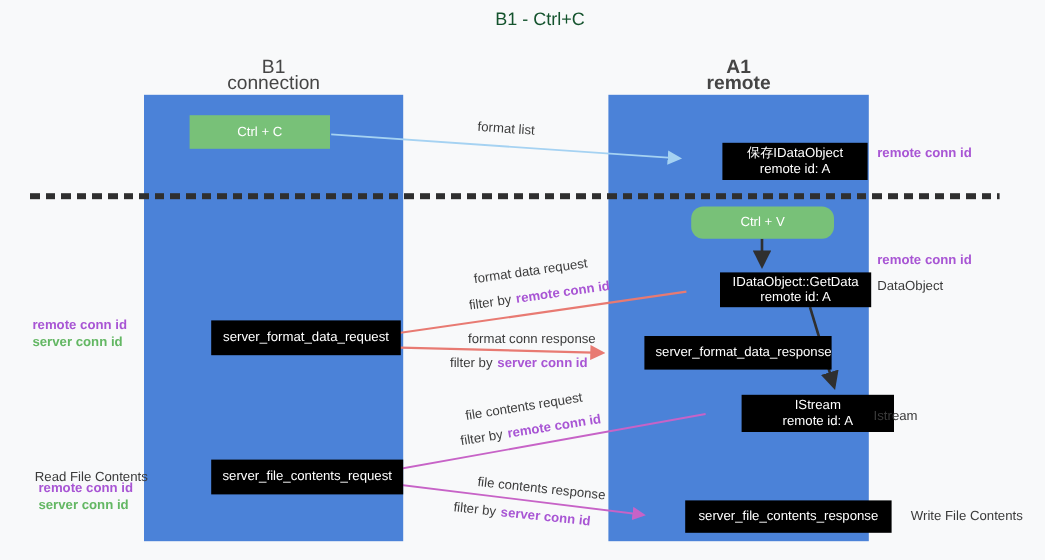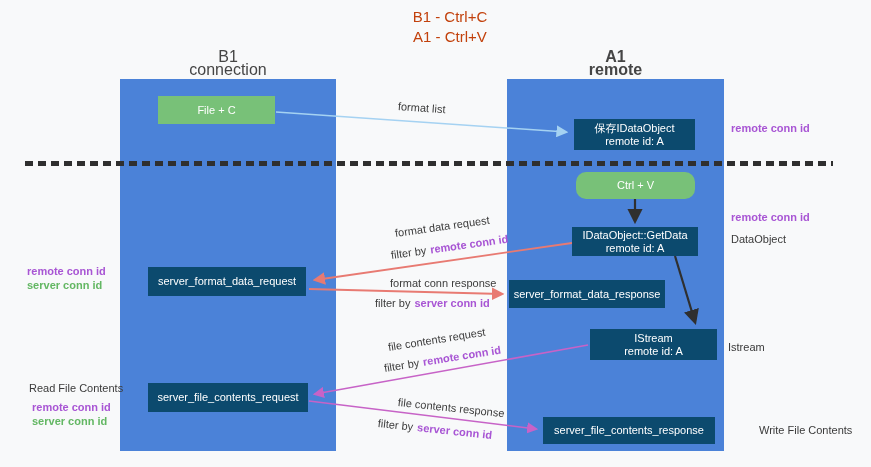--- a/index.html
+++ b/index.html
@@ -8,61 +8,60 @@
     background:#f8f9fa;
   }
   .canvas{
     position:relative;
     width:871px;height:467px;
     background:#f8f9fa;
     overflow:hidden;
   }
   .title{
     position:absolute;left:350px;top:7px;width:200px;
-    text-align:center;font-size:15px;line-height:20px;color:#c2410c;
+    text-align:center;font-size:15px;line-height:20px;color:#14532d;
   }
   .lane-header{
     position:absolute;top:50px;text-align:center;
     font-size:16px;line-height:13px;color:#454545;
   }
   .lane{
     position:absolute;top:79px;height:372px;
     background:#4b82d8;
   }
   .dash-divider{
     position:absolute;left:25px;top:161px;width:808px;height:5px;
     background:repeating-linear-gradient(to right,#2f2f2f 0 8px,transparent 8px 13px);
   }
   .node{
     position:absolute;
     display:flex;flex-direction:column;align-items:center;justify-content:center;
     color:#fff;font-size:11px;line-height:13px;text-align:center;
     white-space:nowrap;
   }
-  .node.orange{background:#0c4a6e;}
+  .node.orange{background:#000000;margin-left:28px;}
   .node.green{background:#78c178;}
   .arrows{position:absolute;left:0;top:0;width:871px;height:467px;pointer-events:none;}
   .arrow-label{
     position:absolute;font-size:11px;color:#3c3c3c;white-space:nowrap;
     transform-origin:left center;
   }
   .filter-key{color:#a855d4;font-weight:bold;margin-left:4px;}
   .side-label{position:absolute;font-size:11px;color:#3a3a3a;white-space:nowrap;}
   .purple{color:#a855d4;font-weight:bold;}
   .greentxt{color:#63b763;font-weight:bold;}
   .stack{line-height:14px;}
 </style>
 </head>
 <body>
 
 <div class="canvas">
 
   <div class="title">
     <div>B1 - Ctrl+C</div>
-    <div>A1 - Ctrl+V</div>
   </div>
 
   <div class="lane-header" style="left:120px;width:216px;">
     <div>B1</div>
     <div>connection</div>
   </div>
   <div class="lane-header" style="left:507px;width:217px;font-weight:bold;">
     <div>A1</div>
     <div>remote</div>
   </div>
@@ -90,42 +89,42 @@
     <path d="M276,112 L566,132" stroke="#a5d2f2" stroke-width="1.5" fill="none" marker-end="url(#m-blue)"></path>
     <path d="M635,199 L635,221" stroke="#2f2f2f" stroke-width="2.2" fill="none" marker-end="url(#m-black)"></path>
     <path d="M675,256 L695,322" stroke="#2f2f2f" stroke-width="2.2" fill="none" marker-end="url(#m-black)"></path>
     <path d="M572,243 L315,280" stroke="#e87a72" stroke-width="1.8" fill="none" marker-end="url(#m-red)"></path>
     <path d="M309,289 L502,294" stroke="#e87a72" stroke-width="1.8" fill="none" marker-end="url(#m-red)"></path>
     <path d="M588,345 L315,394" stroke="#c763c7" stroke-width="1.6" fill="none" marker-end="url(#m-magenta)"></path>
     <path d="M309,401 L536,429" stroke="#c763c7" stroke-width="1.6" fill="none" marker-end="url(#m-magenta)"></path>
   </svg>
 
   <div class="node green" style="left:158px;top:96px;width:117px;height:28px;">
-    <span>File + C</span>
+    <span>Ctrl + C</span>
   </div>
 
   <div class="node orange" style="left:574px;top:119px;width:121px;height:31px;">
     <span>保存IDataObject</span>
     <span>remote id: A</span>
   </div>
 
   <div class="node green" style="left:576px;top:172px;width:119px;height:27px;border-radius:10px;">
     <span>Ctrl + V</span>
   </div>
 
   <div class="node orange" style="left:572px;top:227px;width:126px;height:29px;">
     <span>IDataObject::GetData</span>
     <span>remote id: A</span>
   </div>
 
   <div class="node orange" style="left:148px;top:267px;width:158px;height:29px;align-items:center;">
     <span>server_format_data_request</span>
   </div>
 
-  <div class="node orange" style="left:509px;top:280px;width:156px;height:28px;">
+  <div class="node orange" style="left:509px;top:280px;width:156px;height:28px;align-items:flex-end;">
     <span>server_format_data_response</span>
   </div>
 
   <div class="node orange" style="left:590px;top:329px;width:127px;height:31px;">
     <span>IStream</span>
     <span>remote id: A</span>
   </div>
 
   <div class="node orange" style="left:148px;top:383px;width:160px;height:29px;">
     <span>server_file_contents_request</span>
@@ -161,20 +160,20 @@
   <div class="side-label purple" style="left:731px;top:211px;">remote conn id</div>
   <div class="side-label" style="left:731px;top:233px;">DataObject</div>
   <div class="side-label" style="left:728px;top:341px;">Istream</div>
   <div class="side-label" style="left:735px;top:424px;margin-left:24px;">Write File Contents</div>
 
   <div class="side-label stack" style="left:27px;top:264px;">
     <div class="purple">remote conn id</div>
     <div class="greentxt">server conn id</div>
   </div>
 
-  <div class="side-label" style="left:29px;top:382px;">Read File Contents</div>
+  <div class="side-label" style="left:29px;top:392px;">Read File Contents</div>
 
   <div class="side-label stack" style="left:32px;top:400px;">
     <div class="purple">remote conn id</div>
     <div class="greentxt">server conn id</div>
   </div>
 
 </div>
 
 </body></html>

